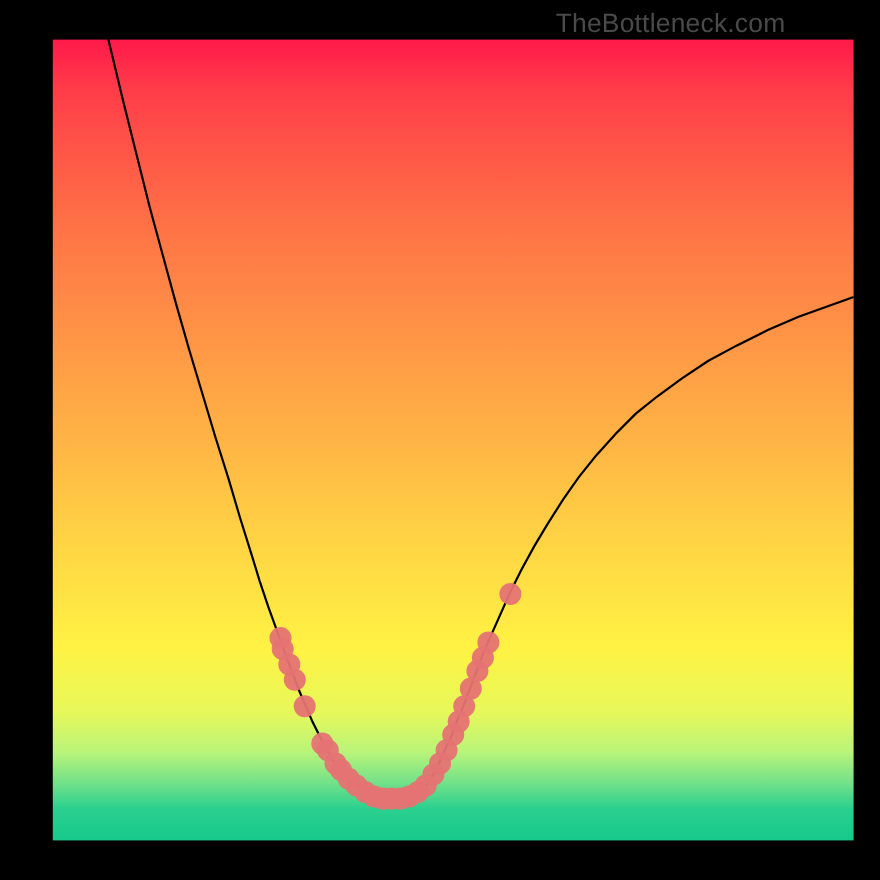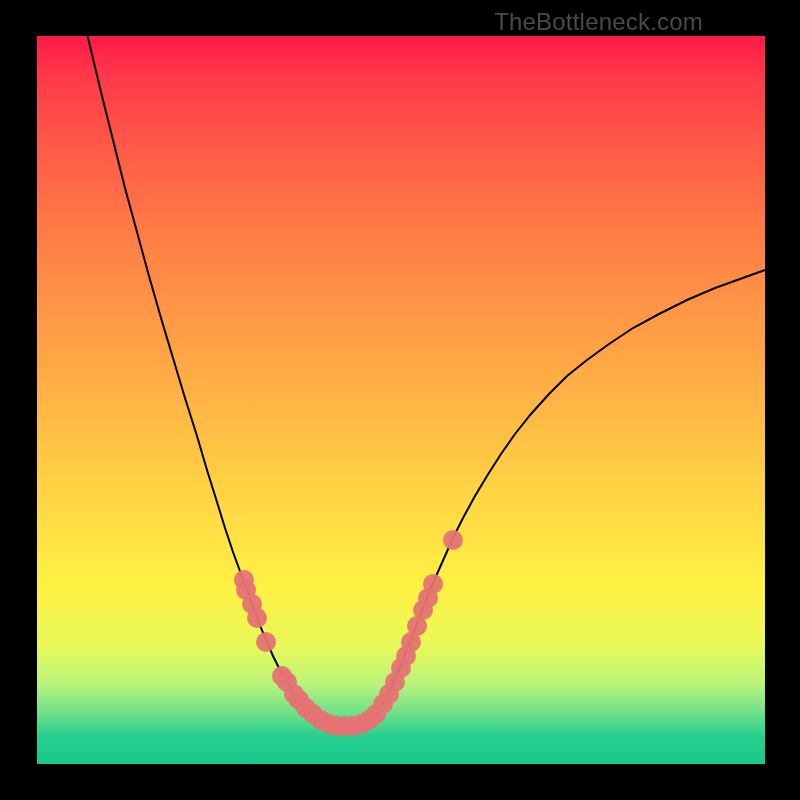--- a/index.html
+++ b/index.html
@@ -7,21 +7,21 @@
     padding: 0;
     width: 800px;
     height: 800px;
     background: #000;
     overflow: hidden;
     font-family: Arial, Helvetica, sans-serif;
   }
   .frame {
     position: absolute;
     top: 0;
-    left: 1px;
+    left: 12px;
     width: 740px;
     height: 800px;
     background: #000;
   }
   .plot-area {
     position: absolute;
     top: 36px;
     left: 36px;
     width: 728px;
     height: 728px;

